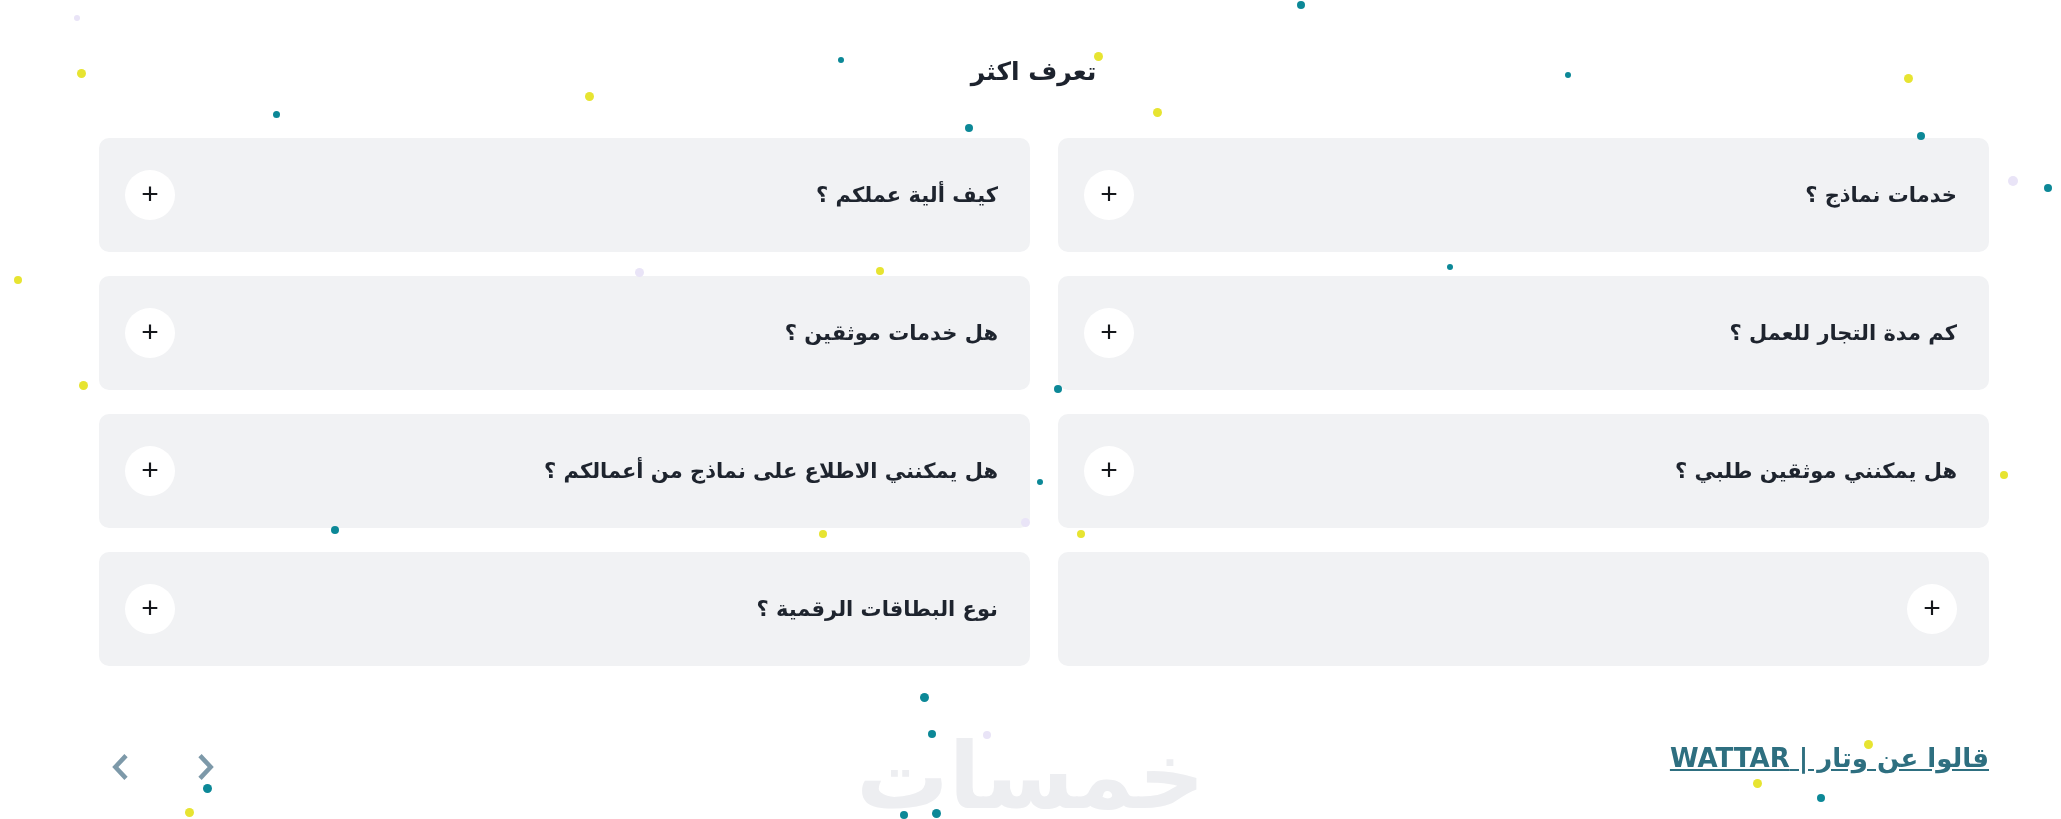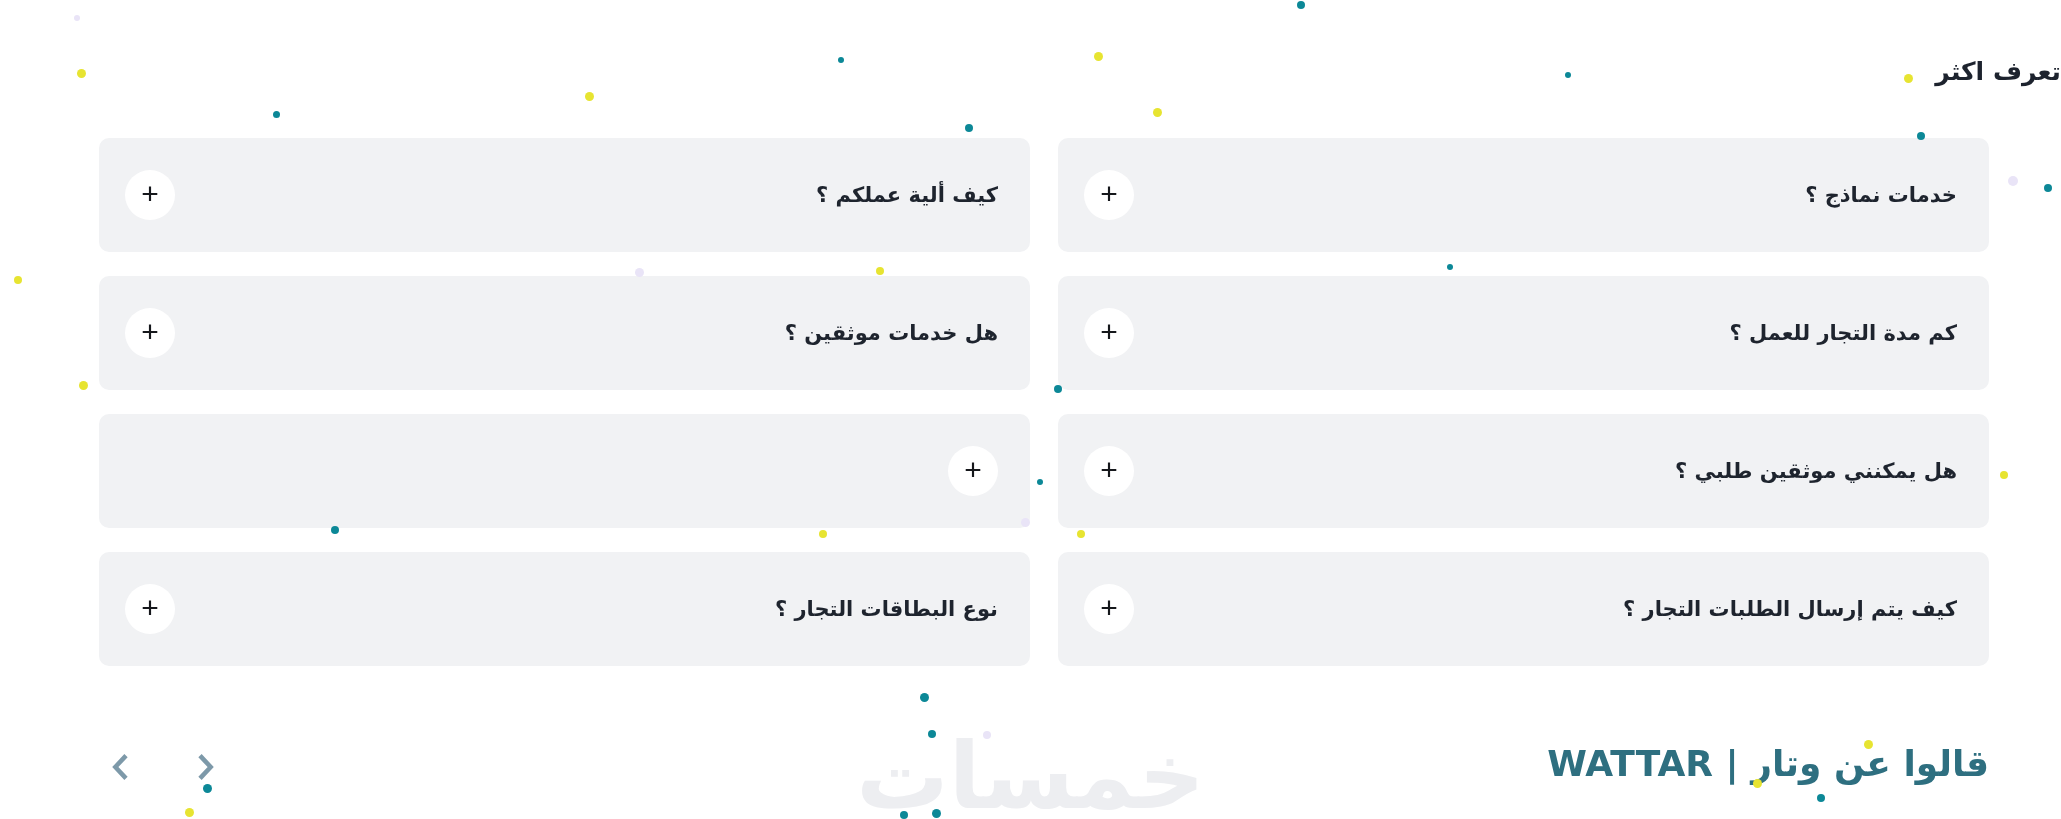--- a/index.html
+++ b/index.html
@@ -6,20 +6,21 @@
   body{
     width:2061px;height:819px;
     background:#ffffff;
     overflow:hidden;
     position:relative;
     font-family:"DejaVu Sans", sans-serif;
     direction:rtl;
   }
   .page-title{
     position:absolute;top:36px;left:0;right:0;
+    text-align:center;
     font-size:25px;font-weight:bold;color:#1d232e;
     z-index:3;
     padding-left:6px;
   }
   .faq-grid{
     position:absolute;top:138px;right:72px;left:99px;
     display:grid;
     grid-template-columns:1fr 1fr;
     column-gap:28px;row-gap:24px;
     z-index:2;
@@ -43,22 +44,23 @@
     display:flex;align-items:center;justify-content:center;
     cursor:pointer;flex:0 0 auto;
     padding:0;
   }
   .plus-icon{
     font-size:30px;font-weight:400;color:#15171b;
     line-height:1;transform:translateY(-1px);
   }
   .testimonials-heading{
     position:absolute;top:743px;right:72px;
-    font-size:36px;font-weight:bold;color:#2e6f80;
+    font-size:26px;font-weight:bold;color:#2e6f80;
     z-index:3;
+    text-decoration:underline;
   }
   .carousel-nav{
     position:absolute;top:749px;left:104px;
     display:flex;gap:46px;direction:ltr;
     z-index:3;
   }
   .nav-btn{
     width:36px;height:36px;
     background:transparent;border:none;padding:0;
     cursor:pointer;
@@ -107,32 +109,32 @@
         <span class="plus-icon">+</span>
       </button>
     </div>
     <div class="faq-card">
       <span class="faq-question">هل يمكنني موثقين طلبي ؟</span>
       <button class="plus-btn">
         <span class="plus-icon">+</span>
       </button>
     </div>
     <div class="faq-card">
+      <span class="faq-question">هل يمكنني الاطلاع على نماذج من أعمالكم ؟</span>
       <button class="plus-btn">
         <span class="plus-icon">+</span>
       </button>
     </div>
     <div class="faq-card">
-      <span class="faq-question">كيف يتم إرسال الطلبات التجار ؟</span>
       <button class="plus-btn">
         <span class="plus-icon">+</span>
       </button>
     </div>
     <div class="faq-card">
-      <span class="faq-question">نوع البطاقات التجار ؟</span>
+      <span class="faq-question">نوع البطاقات الرقمية ؟</span>
       <button class="plus-btn">
         <span class="plus-icon">+</span>
       </button>
     </div>
   </div>
 
 <div class="testimonials-heading">قالوا عن وتار | WATTAR</div>
 
 <div class="carousel-nav">
   <button class="nav-btn">

